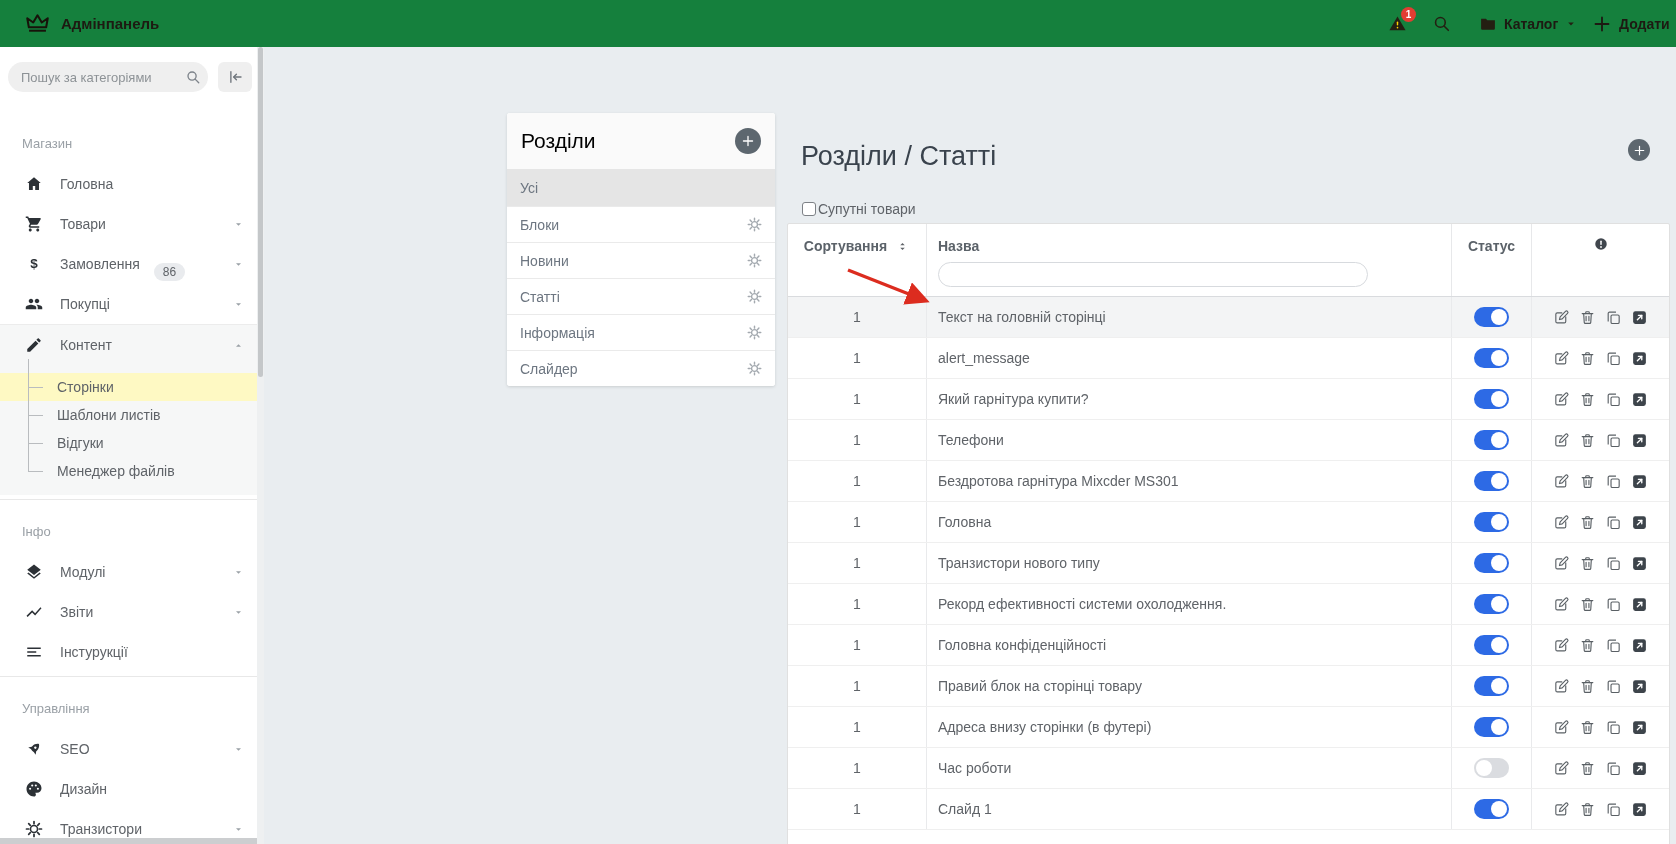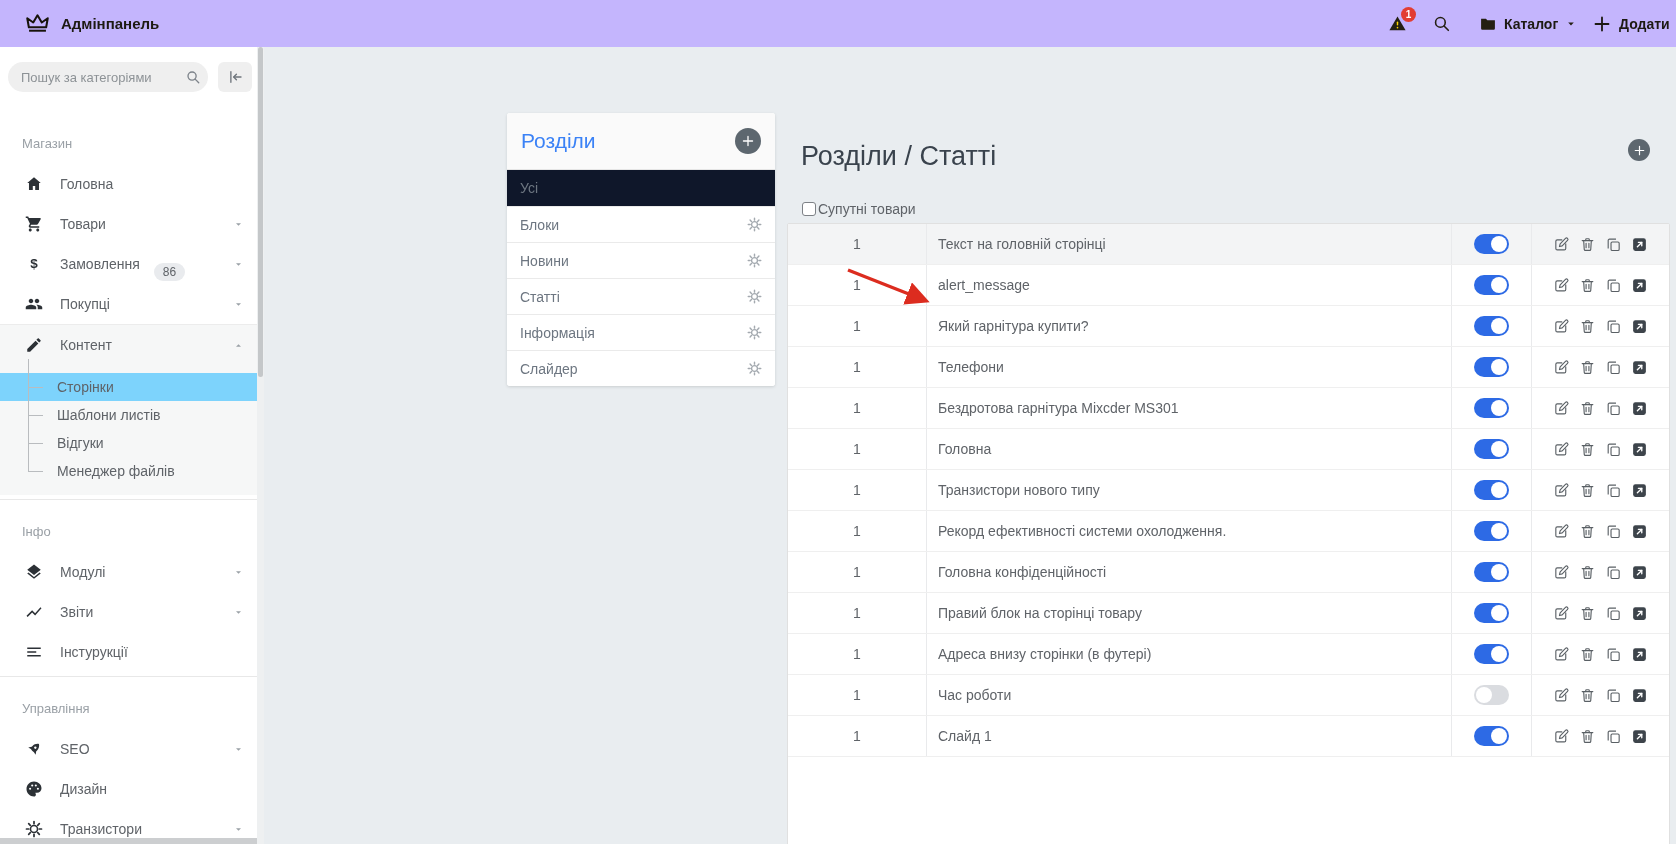--- a/index.html
+++ b/index.html
@@ -6,21 +6,21 @@
   html,body { width:1676px; height:844px; }
   body {
     position: relative; overflow: hidden;
     font-family: "Liberation Sans", sans-serif;
     background: #e9edf0;
   }
   .icn { display:inline-flex; }
   .icn svg { width:100%; height:100%; display:block; }
 
   
-  .topbar { position:absolute; left:0; top:0; width:1676px; height:47px; background:#c4b5fd; z-index:20; overflow:hidden; }
+  .topbar { position:absolute; left:0; top:0; width:1676px; height:47px; background:#15803d; z-index:20; overflow:hidden; }
   .tb-logo { position:absolute; left:24px; top:10px; width:27px; height:27px; color:#17130a; }
   .tb-title { position:absolute; left:61px; top:15px; font-size:15px; font-weight:700; color:#1d1a12; }
   .tb-ico { position:absolute; top:14px; width:19px; height:19px; color:#241f12; cursor:pointer; }
   .tb-badge { position:absolute; left:1401px; top:7px; min-width:15px; height:15px; border-radius:8px; background:#E23D32; color:#fff; font-size:10px; line-height:15px; text-align:center; padding:0 3px; font-weight:700; }
   .tb-group { position:absolute; top:0; height:47px; display:flex; align-items:center; gap:7px; cursor:pointer; color:#1d1a12; }
   .tb-gico { width:18px; height:18px; color:#241f12; }
   .plusico { width:20px; height:20px; }
   .tb-glabel { font-size:14px; font-weight:600; }
   .tb-caret { width:12px; height:12px; color:#241f12; }
 
@@ -39,33 +39,33 @@
   .side-divider + .side-label { margin-top:24px; }
   .side-item { position:relative; height:40px; display:flex; align-items:center; padding-left:25px; cursor:pointer; }
   .side-item .it-ico { width:18px; height:18px; color:#2c3136; }
   .side-item-label { margin-left:17px; font-size:14px; color:#5f6368; }
   .side-badge { margin-left:14px; background:#e9ebee; color:#5f6368; font-size:12px; padding:2px 9px; border-radius:10px;margin-top:16px; }
   .side-chev { position:absolute; right:13px; width:11px; height:11px; color:#9aa0a6; }
   .side-group { background:#f6f7f7; border-top:1px solid #ececec; padding-bottom:10px; }
   .side-children { padding-top:8px; }
   .side-child { position:relative; height:28px; display:flex; align-items:center; padding-left:57px; font-size:14px; color:#5f6368; cursor:pointer; }
   .side-child::before { content:""; position:absolute; left:28px; top:-14px; width:14px; height:calc(50% + 14px); border-left:1px solid #b9bcbf; border-bottom:1px solid #b9bcbf; }
-  .side-child.active { background:#7dd3fc; }
+  .side-child.active { background:#fef9c3; }
 
   
   .content { position:absolute; left:264px; top:47px; right:0; bottom:0; }
 
   
   .panel { position:absolute; left:243px; top:66px; width:268px; background:#fff; border-radius:3px; box-shadow:0 1px 3px rgba(60,64,67,.18); }
   .panel-header { height:57px; display:flex; align-items:center; padding:0 14px; background:#fafafa; border-bottom:1px solid #e5e5e5; border-radius:3px 3px 0 0; }
-  .panel-title { flex:1; font-size:21px; color:#3b82f6; }
+  .panel-title { flex:1; font-size:21px; color:#000000; }
   .panel-add { width:26px; height:26px; border-radius:50%; background:#5D676F; border:none; color:#fff; display:flex; align-items:center; justify-content:center; cursor:pointer; }
   .panel-item { height:36px; display:flex; align-items:center; padding:0 13px; font-size:14px; color:#6d7681; border-top:1px solid #eaeaea; cursor:pointer; background:#fff; }
   .panel-item:first-child { border-top:none; }
-  .panel-item.active { background:#0f172a; }
+  .panel-item.active { background:#e5e5e5; }
   .panel-item:last-child { border-radius:0 0 3px 3px; }
   .panel-gear { margin-left:auto; width:15px; height:15px; color:#a3a9af; cursor:pointer; }
 
   
   .main-title { position:absolute; left:537px; top:94px; font-size:27px; font-weight:500; color:#3a434d; }
   .main-add { position:absolute; left:1364px; top:92px; width:22px; height:22px; border-radius:50%; background:#5D676F; border:none; color:#fff; display:flex; align-items:center; justify-content:center; cursor:pointer; }
   .related { position:absolute; left:538px; top:154px; display:flex; align-items:center; font-size:14px; color:#5f6368; cursor:pointer; }
   .cb { appearance:none; width:14px; height:14px; border:1px solid #7d8186; border-radius:3px; background:#fff; margin:0 2px 0 0; cursor:pointer; }
 
   
@@ -417,20 +417,46 @@
         </svg>
       </span>
   </button>
 
   <label class="related">
     <input type="checkbox" class="cb" style="">
     <span>Супутні товари</span>
   </label>
 
   <section class="table">
+    <div class="thead">
+      <div class="th th-sort">
+        <span>Сортування</span>
+        <span class="sorticn icn">
+            <svg viewBox="0 0 24 24">
+              <path d="M8.4 10 12 6.4 15.6 10zM8.4 14 12 17.6 15.6 14z" fill="currentColor"></path>
+            </svg>
+          </span>
+      </div>
+      <div class="th th-name">
+        <span>Назва</span>
+        <input class="name-filter" type="text" value="" style="">
+      </div>
+      <div class="th th-status">
+        <span>Статус</span>
+      </div>
+      <div class="th th-info">
+        <span class="infoicn icn">
+            <svg viewBox="0 0 24 24">
+              <circle cx="12" cy="12" r="8.6" fill="currentColor"></circle>
+              <rect x="10.9" y="6.7" width="2.2" height="6.8" rx="1.1" fill="#fff"></rect>
+              <circle cx="12" cy="16.5" r="1.35" fill="#fff"></circle>
+            </svg>
+          </span>
+      </div>
+    </div>
     <div id="table-rows">
         <div class="trow hl">
           <div class="tc c-sort">1</div>
           <div class="tc c-name">Текст на головній сторінці</div>
           <div class="tc c-status">
             <span class="toggle on">
               <span class="knob"></span>
             </span>
           </div>
           <div class="tc c-act">

